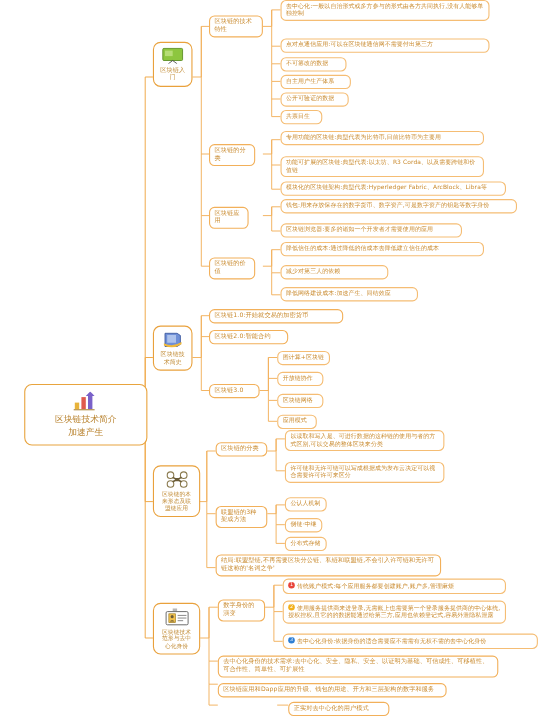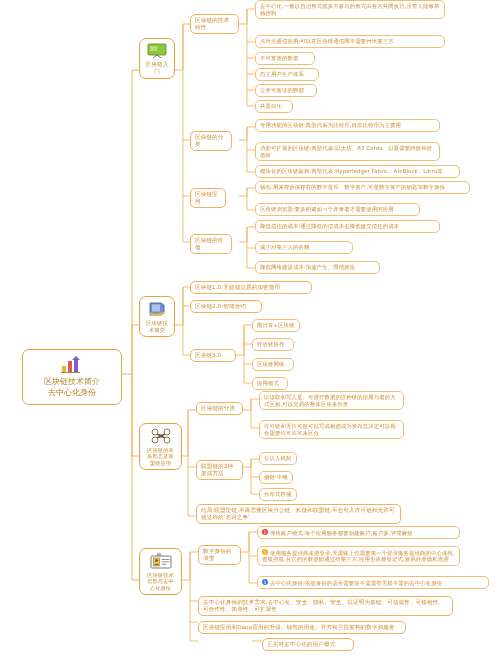--- a/index.html
+++ b/index.html
@@ -110,32 +110,32 @@
 
       <path d="M182 580 H190"></path>
       <path d="M190 580 V552 V601 V622 V641"></path>
       <path d="M190 552 H198 M190 601 H198 M190 622 H198 M190 641 H198"></path>
       <path d="M241 552 H249 M249 552 V532 V556 V583"></path>
       <path d="M249 532 H257 M249 556 H257 M249 583 H257"></path>
       <path d="M252 641 H262 M262 641 V641"></path>
     </g>
   </svg>
 
-  <div class="root" style="left:22px;top:349px;width:100px;">
+  <div class="root" style="left:22px;top:349px;width:112px;">
     <span class="ic-wrap">
       <svg class="icon" width="26" height="18" viewBox="0 0 26 18">
         <rect x="3" y="10" width="4" height="6" fill="#e8b33a"></rect>
         <rect x="9" y="5" width="4" height="11" fill="#e05a4e"></rect>
         <rect x="15" y="2" width="4" height="14" fill="#7a61c9"></rect>
         <path d="M17 0 l4 4 h-8 z" fill="#7a61c9"></path>
         <rect x="2" y="16" width="19" height="1" fill="#b0883a"></rect>
       </svg>
     </span>
     <span class="rtext">区块链技术简介</span>
-    <span class="rtext">去中心化身份</span>
+    <span class="rtext">加速产生</span>
   </div>
 
   <div class="node lvl1" style="left:139px;top:38px;width:36px;font-size:5.6px;">
     <span class="ic-wrap">
       <svg class="icon" width="20" height="15" viewBox="0 0 20 15">
         <rect x="1" y="1" width="18" height="11" rx="1" fill="#8dc63f" stroke="#5a8c22" stroke-width="0.8"></rect>
         <rect x="3" y="3" width="7" height="5" fill="#b6dd76"></rect>
         <path d="M10 12 l-4 3 M10 12 l4 3" stroke="#4a4a4a" stroke-width="0.8" fill="none"></path>
       </svg>
     </span>

